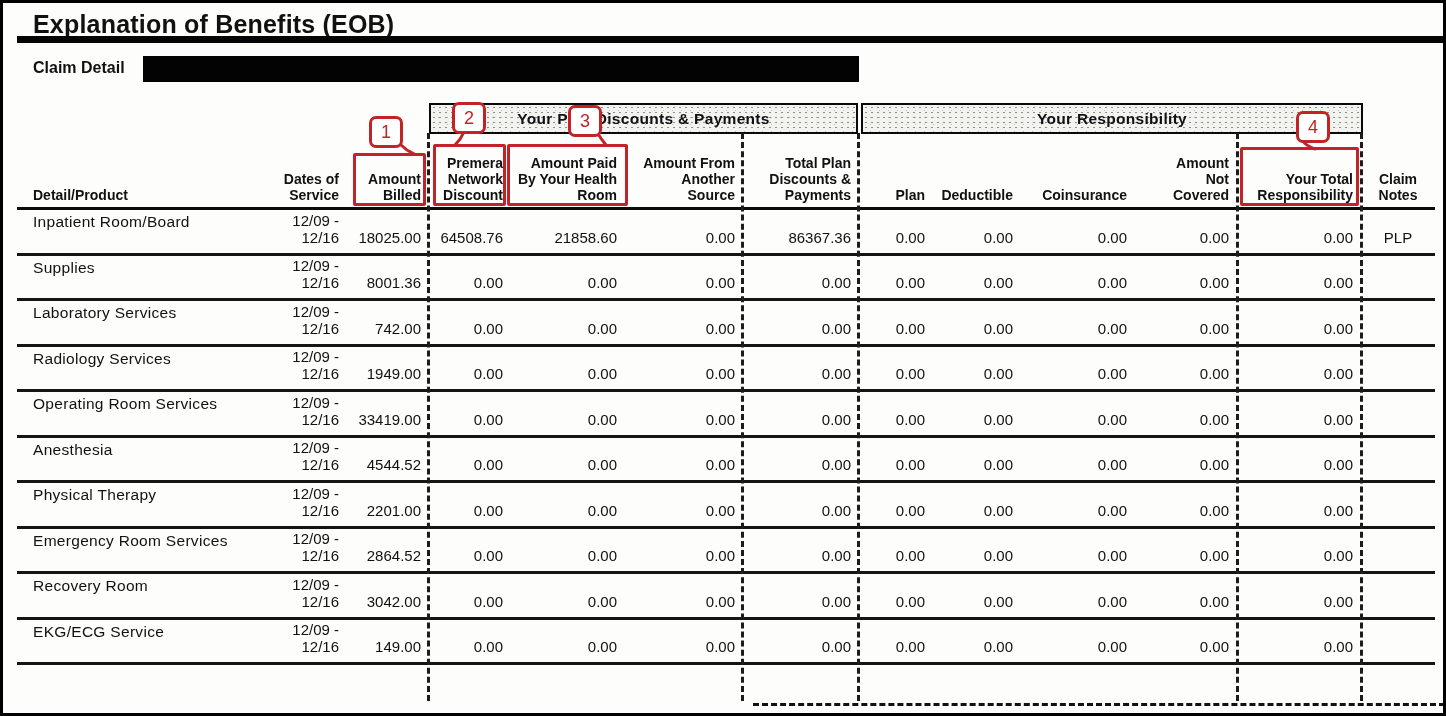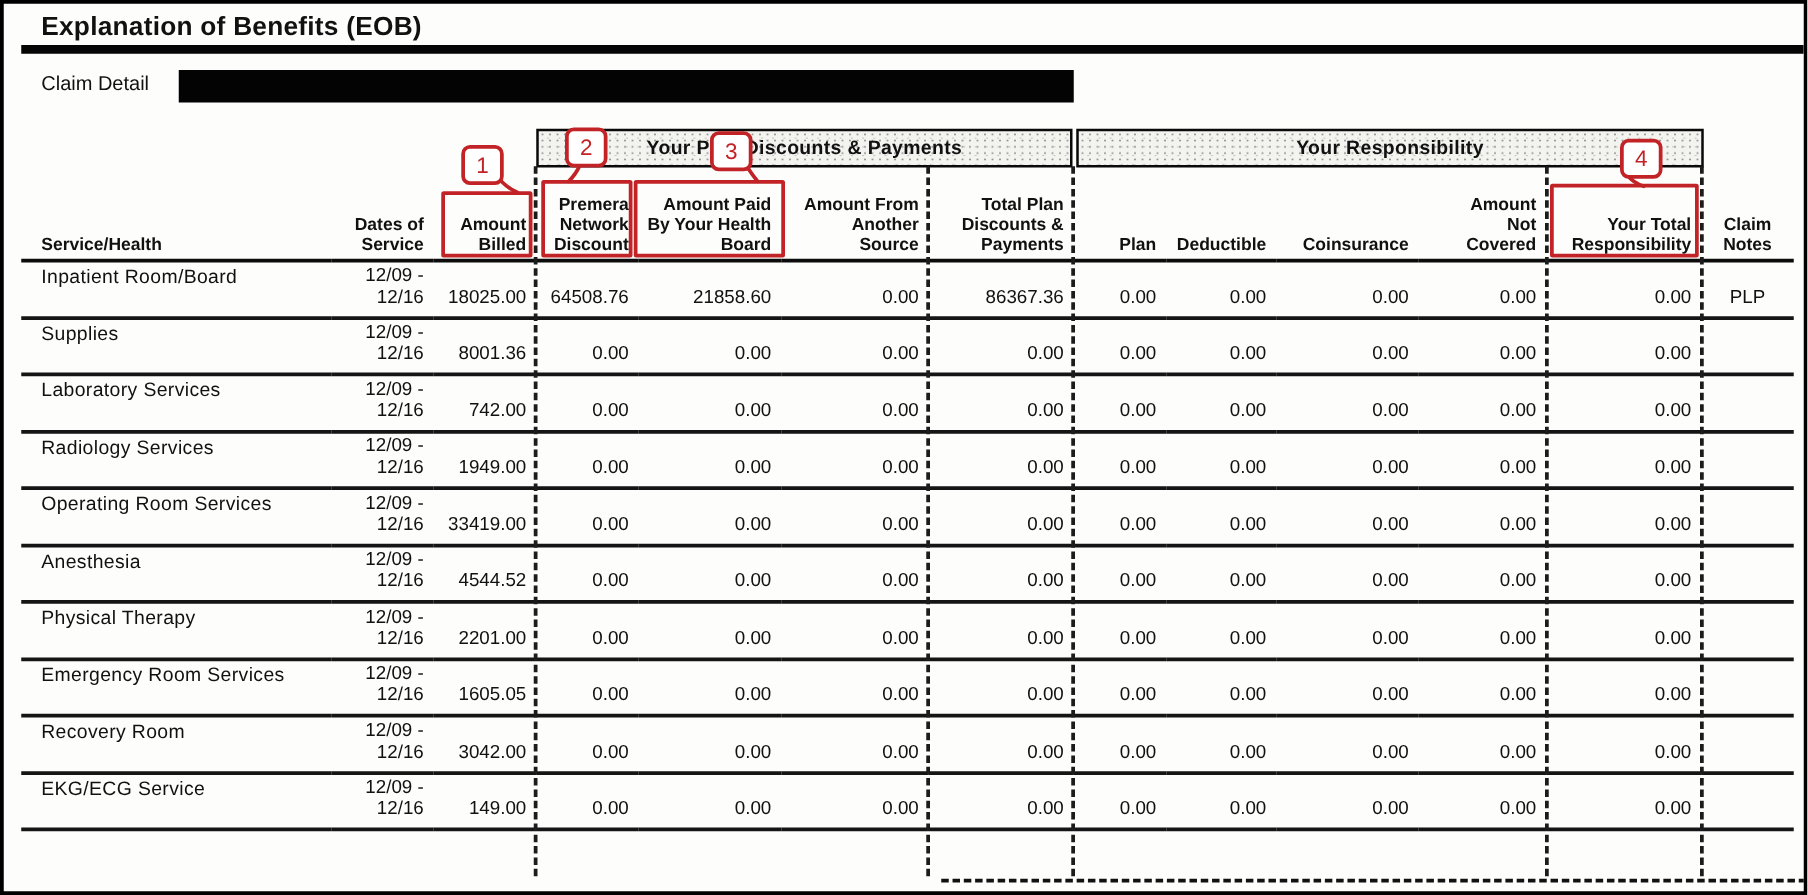--- a/index.html
+++ b/index.html
@@ -9,29 +9,29 @@
     box-sizing:border-box;
     background:#fdfdfc;
     border:3px solid #000;
     font-family:"Liberation Sans",sans-serif;
     color:#111;
     overflow:hidden;
   }
   
   .doc-title{
     position:absolute;left:30px;top:7px;
-    font-size:21px;font-weight:bold;letter-spacing:.2px;
+    font-size:25px;font-weight:bold;letter-spacing:.2px;
   }
   .title-rule{
     position:absolute;left:14px;top:33px;width:1426px;height:7px;
     background:#050505;
   }
   .section-label{
     position:absolute;left:30px;top:56px;
-    font-size:16px;font-weight:normal;
+    font-size:16px;font-weight:bold;
   }
   .redaction-bar{
     position:absolute;left:140px;top:53px;width:716px;height:26px;
     background:#030303;
   }
   
   .group-box{
     position:absolute;top:100px;height:31px;
     box-sizing:border-box;border:2px solid #0a0a0a;
     display:flex;align-items:center;justify-content:center;
@@ -142,31 +142,31 @@
         <col class="c6">
         <col class="c7">
         <col class="c8">
         <col class="c9">
       <col class="c10">
         <col class="c11">
         <col class="c12">
     </colgroup>
     <thead>
       <tr>
-          <th class="al">Service/Health</th>
+          <th class="al">Detail/Product</th>
           <th class="ar">Dates of
 Service</th>
           <th class="ar">Amount
 Billed</th>
           <th class="ar">Premera
 Network
 Discount</th>
           <th class="ar">Amount Paid
 By Your Health
-Board</th>
+Room</th>
           <th class="ar">Amount From
 Another
 Source</th>
           <th class="ar">Total Plan
 Discounts &amp;
 Payments</th>
           <th class="ar">Plan</th>
           <th class="ar">Deductible</th>
           <th class="ar">Coinsurance</th>
           <th class="ar">Amount
@@ -280,21 +280,21 @@
           <td class="num-cell">0.00</td>
           <td class="num-cell">0.00</td>
           <td class="num-cell">0.00</td>
           <td class="num-cell">0.00</td>
           <td class="num-cell">0.00</td>
           <td class="notes-cell"></td>
         </tr>
         <tr>
           <td class="service-cell">Emergency Room Services</td>
           <td class="num-cell">12/09 - 12/16</td>
-          <td class="num-cell">1605.05</td>
+          <td class="num-cell">2864.52</td>
           <td class="num-cell">0.00</td>
           <td class="num-cell">0.00</td>
           <td class="num-cell">0.00</td>
           <td class="num-cell">0.00</td>
           <td class="num-cell">0.00</td>
           <td class="num-cell">0.00</td>
           <td class="num-cell">0.00</td>
           <td class="num-cell">0.00</td>
           <td class="num-cell">0.00</td>
           <td class="notes-cell"></td>

